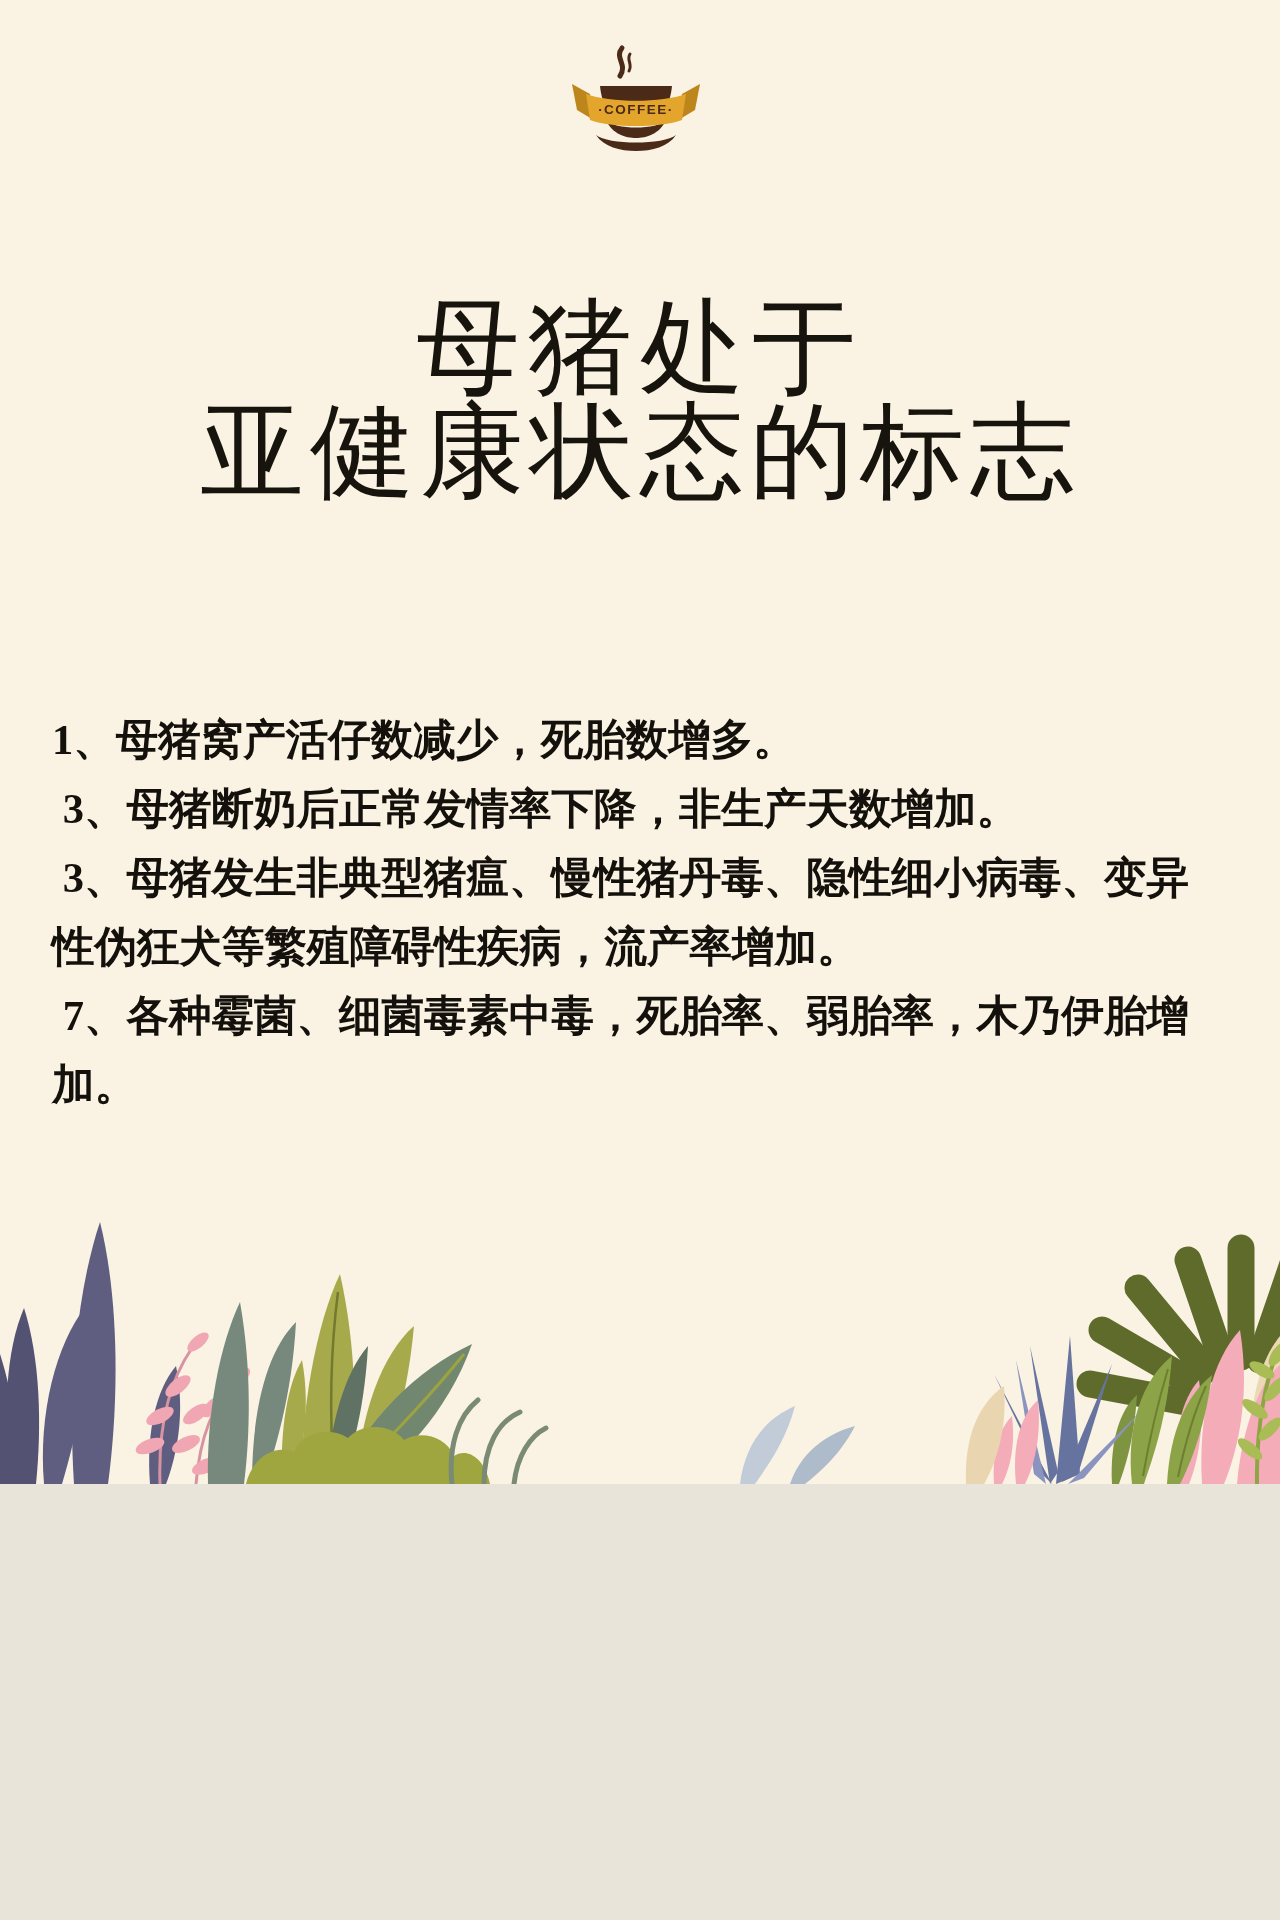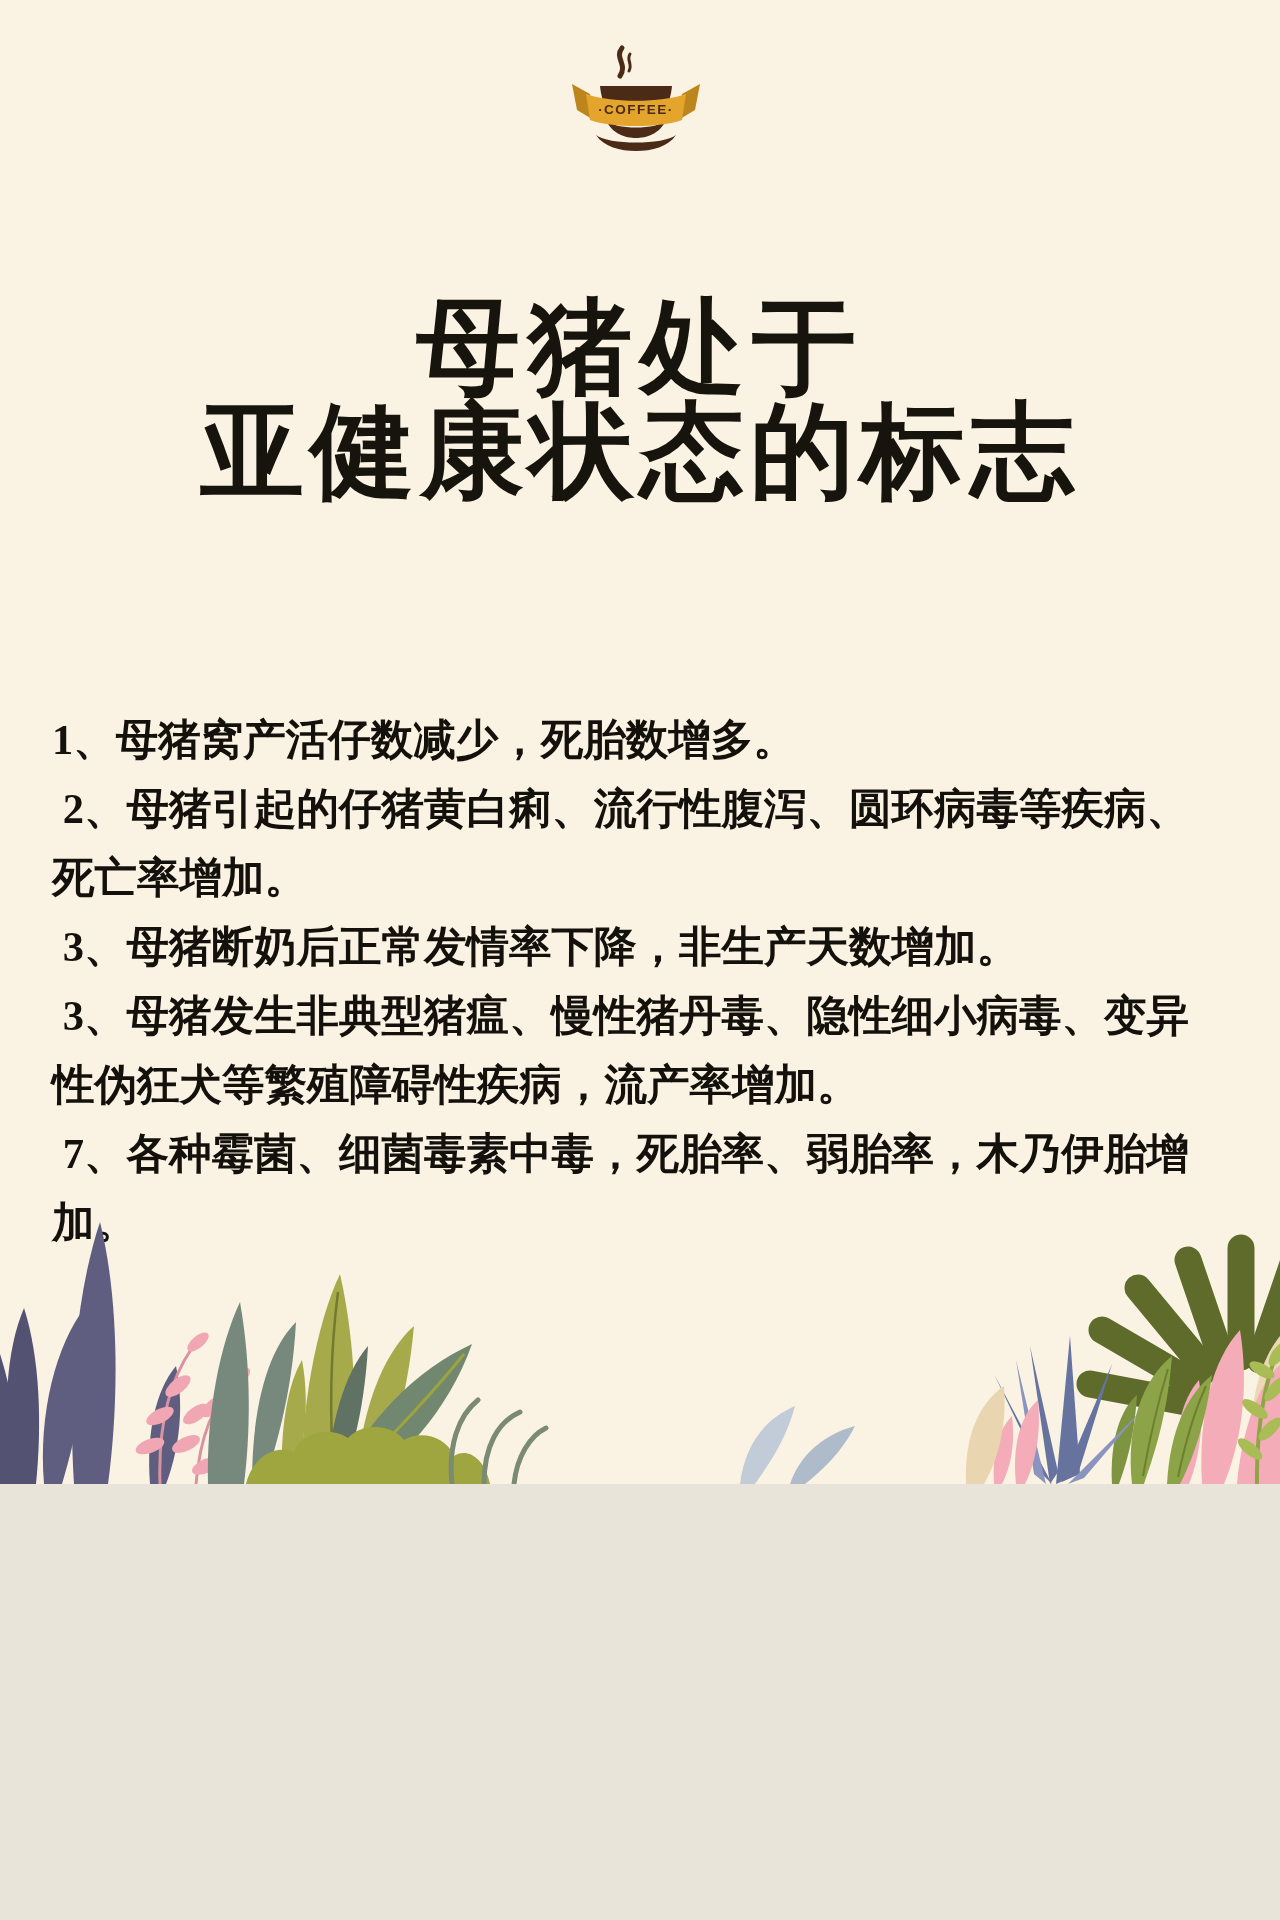--- a/index.html
+++ b/index.html
@@ -7,21 +7,21 @@
     position:relative;
     width:1280px; height:1484px;
     margin:0 auto;
     background:#FAF3E3;
     overflow:hidden;
     font-family:"Liberation Serif","DejaVu Serif",serif;
   }
   .logo { position:absolute; left:570px; top:42px; }
   .title {
     position:absolute; top:296px; left:0; right:0;
-    text-align:center; color:#17130D; font-weight:700;
+    text-align:center; color:#17130D; font-weight:400;
   }
   .title .t1 { font-size:104px; line-height:104px; letter-spacing:8px; }
   .title .t2 { font-size:104px; line-height:104px; letter-spacing:6px; }
   .list {
     position:absolute; top:705px; left:52px; right:38px;
     font-size:42.5px; line-height:69px;
     color:#14110C; font-weight:700;
   }
   .list p { margin:0; white-space:pre-wrap; }
   .decor { position:absolute; pointer-events:none; }
@@ -47,22 +47,20 @@
     <text x="66" y="72" text-anchor="middle" font-family="Liberation Sans, sans-serif" font-size="13.5" font-weight="bold" letter-spacing="1.5" fill="#4B2A17">·COFFEE·</text>
   </svg>
 
   <div class="title">
     <div class="t1">母猪处于</div>
     <div class="t2">亚健康状态的标志</div>
   </div>
 
   <div class="list">
     <p>1、母猪窝产活仔数减少，死胎数增多。</p>
-    <p> 2、母猪引起的仔猪黄白痢、流行性腹泻、圆环病毒等疾病、
-死亡率增加。</p>
     <p> 3、母猪断奶后正常发情率下降，非生产天数增加。</p>
     <p> 3、母猪发生非典型猪瘟、慢性猪丹毒、隐性细小病毒、变异
 性伪狂犬等繁殖障碍性疾病，流产率增加。</p>
     <p> 7、各种霉菌、细菌毒素中毒，死胎率、弱胎率，木乃伊胎增
 加。</p>
   </div>
 
   <svg class="decor d-cat" width="260" height="265" viewBox="0 0 260 265">
     <ellipse cx="110" cy="219" rx="98" ry="36" fill="#DBD7CB"></ellipse>
     <path d="M34,224 C28,210 36,198 54,198 C72,199 86,206 96,214 L92,230 L44,231 C38,231 36,229 34,224 Z" fill="#6B6B6B"></path>

